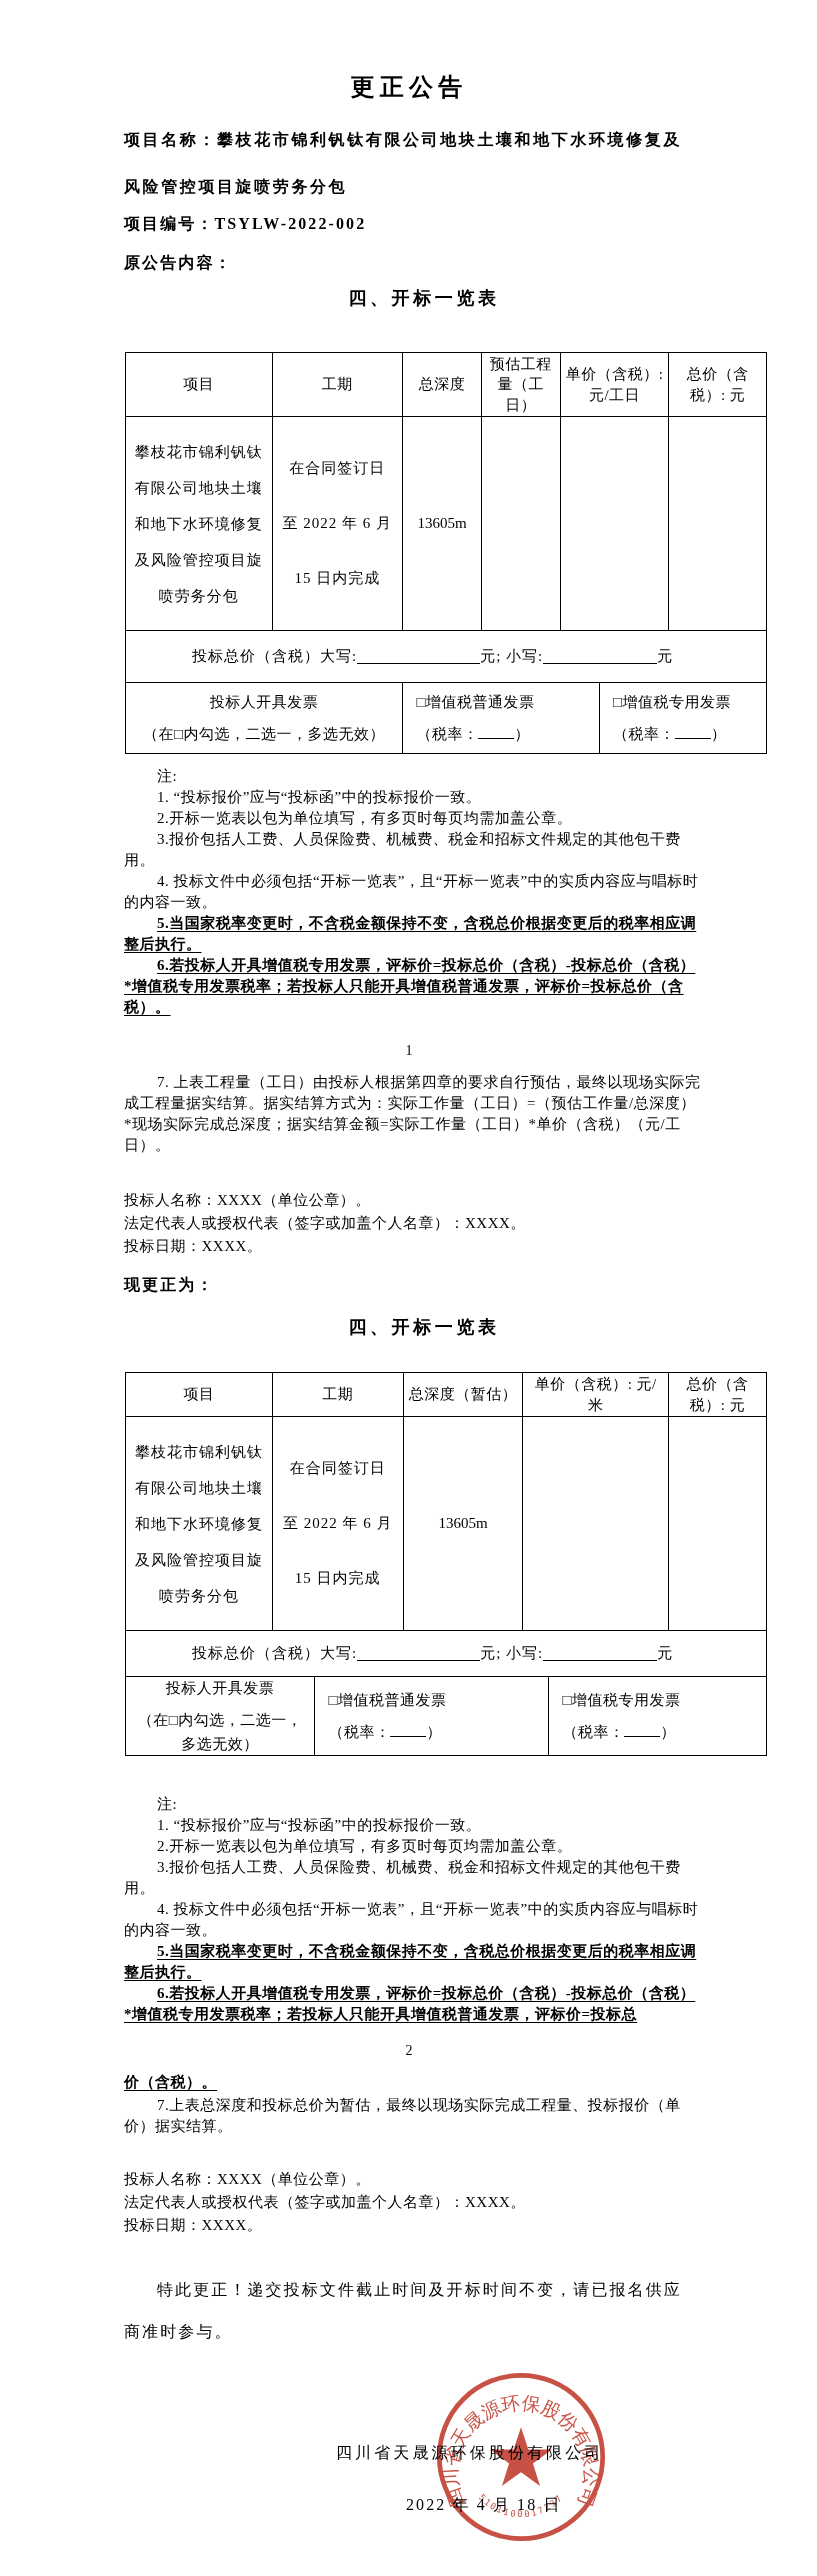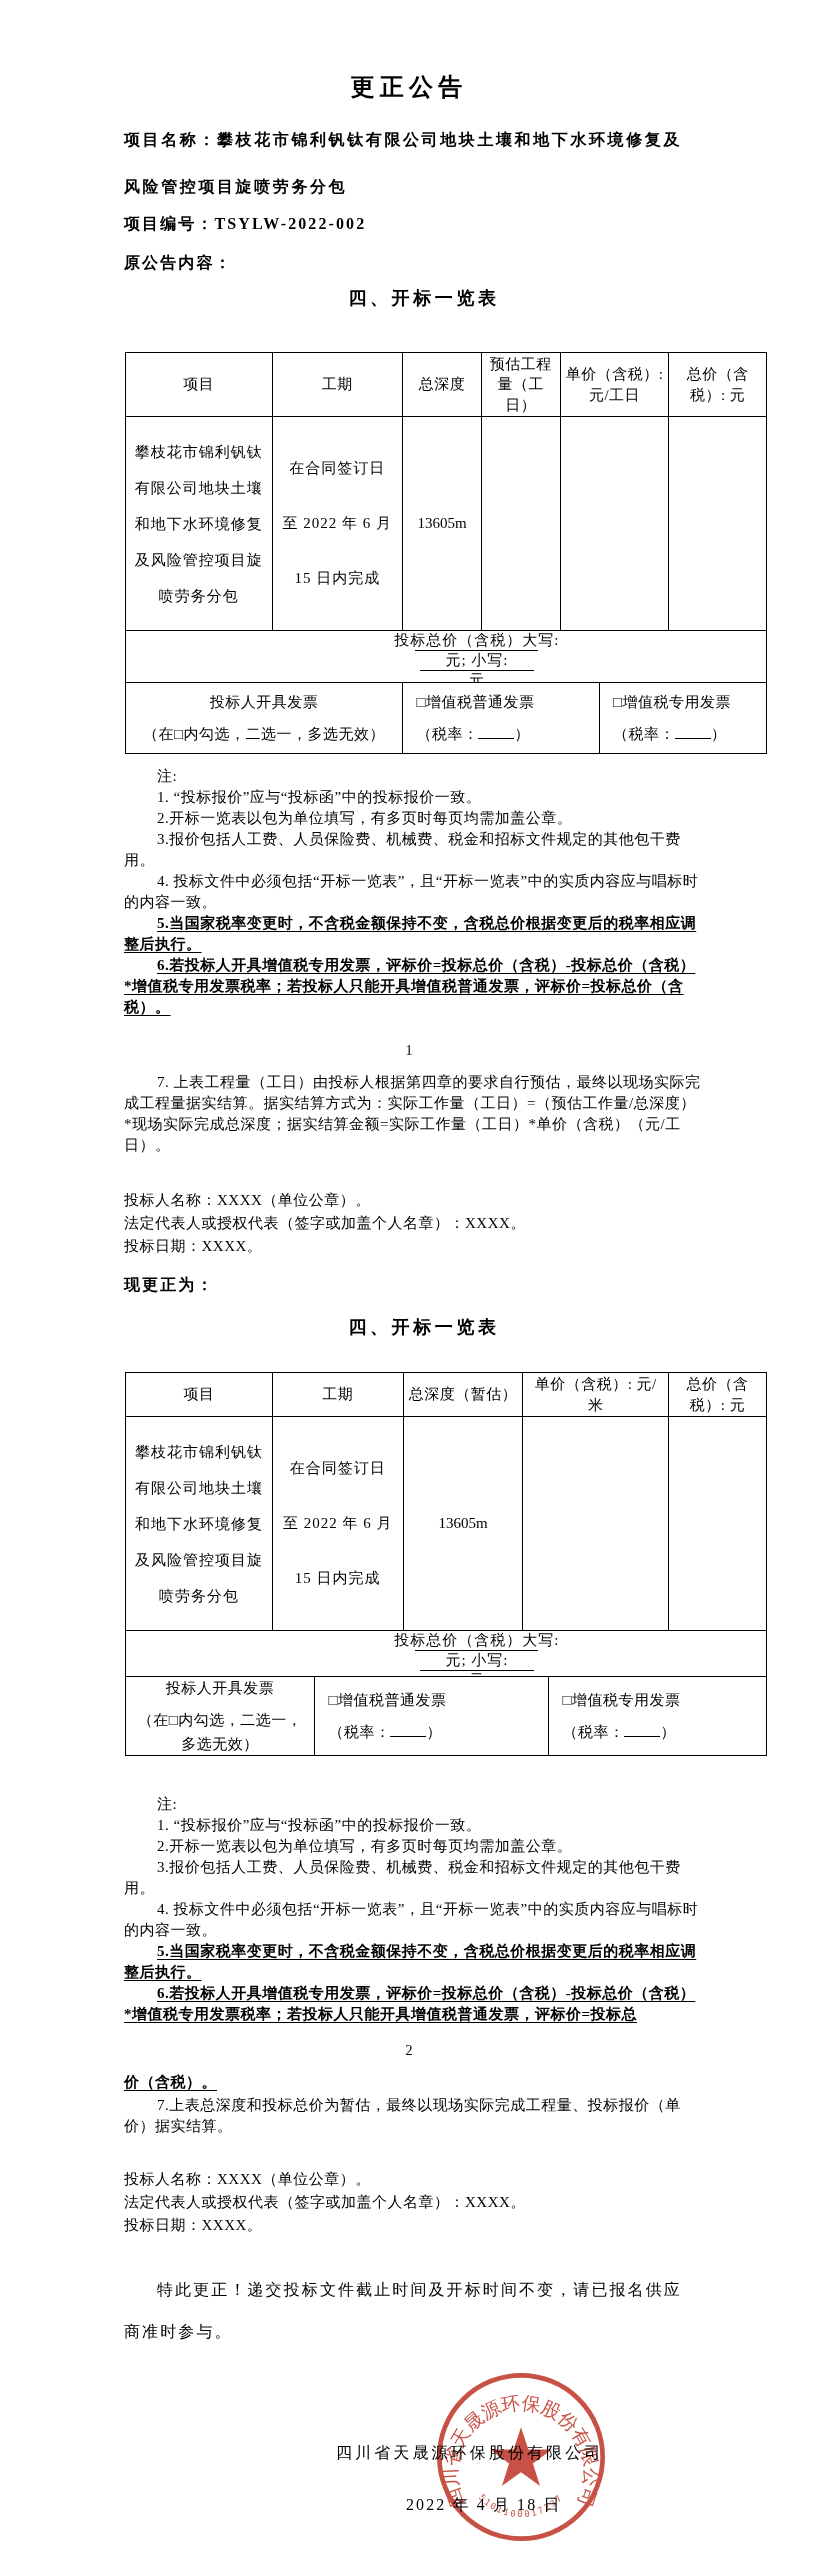--- a/index.html
+++ b/index.html
@@ -26,21 +26,21 @@
          justify-content:center;text-align:center;padding:0 4.1px;overflow:hidden;}
   .tcell + .tcell{border-left:1px solid #000;}
   .hrow{height:63px;}
   #table2 .hrow{height:43px;}
   .hrow .tcell{line-height:20.6px;letter-spacing:0.5px;}
   .drow{height:214px;font-family:Liberation Serif, serif;}
   .cell-project{line-height:36px;letter-spacing:1px;padding:0 8.2px;}
   .cell-duration{line-height:55px;letter-spacing:1px;padding:0 9.3px;}
   .totrow{height:52px;}
   #table2 .totrow{height:46px;}
-  .totrow .tcell{flex-direction:column;justify-content:flex-start;padding-left:66px;
+  .totrow .tcell{flex-direction:row;justify-content:flex-start;padding-left:66px;
                  letter-spacing:1px;}
   .invrow{height:71px;}
   #table2 .invrow{height:79px;}
   .invrow .tcell{line-height:24px;letter-spacing:0.5px;gap:8px;}
   .inv-opt{align-items:flex-start !important;text-align:center;padding-left:13.4px !important;}
   .blank{display:inline-block;border-bottom:1px solid #000;height:0.95em;}
   .blank-big{width:123px;}
   .blank-small{width:114px;}
   .blank-rate{width:36px;}
 

